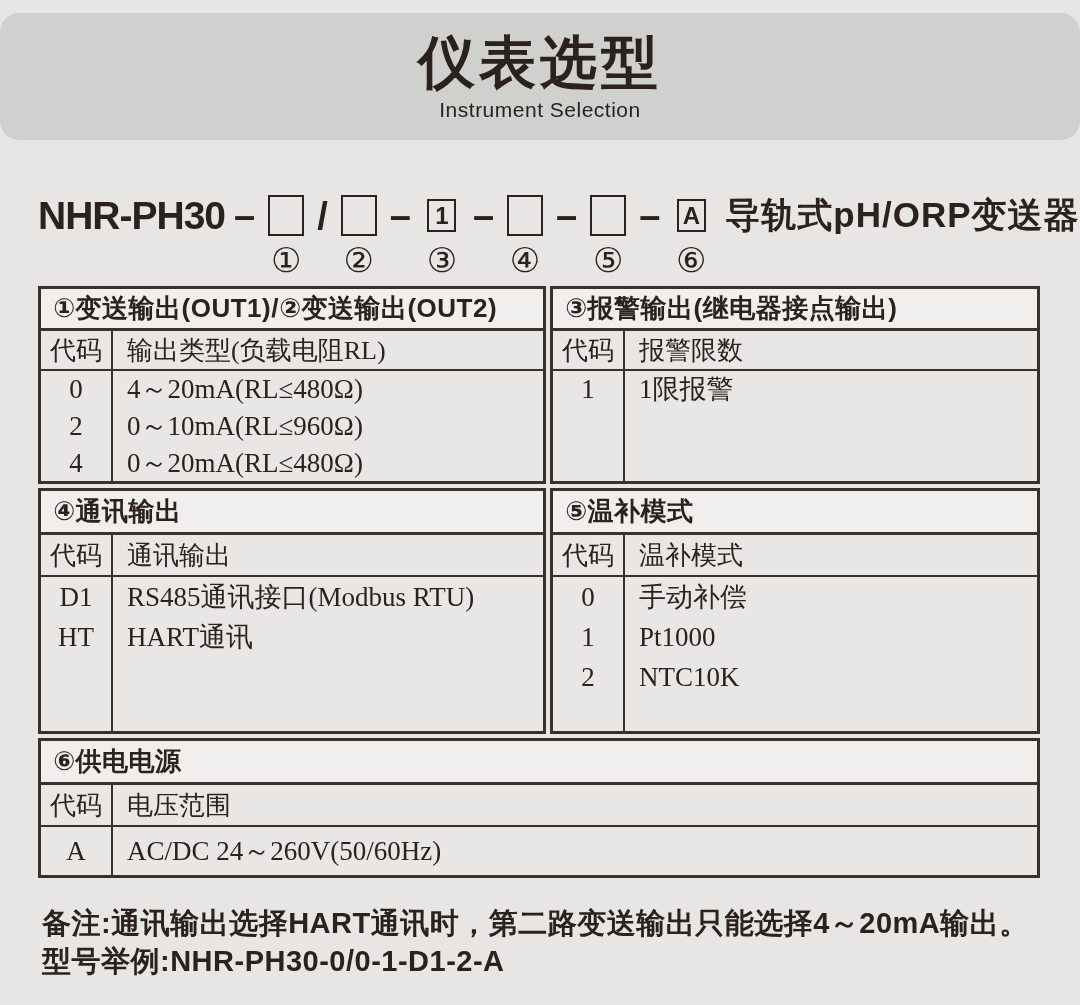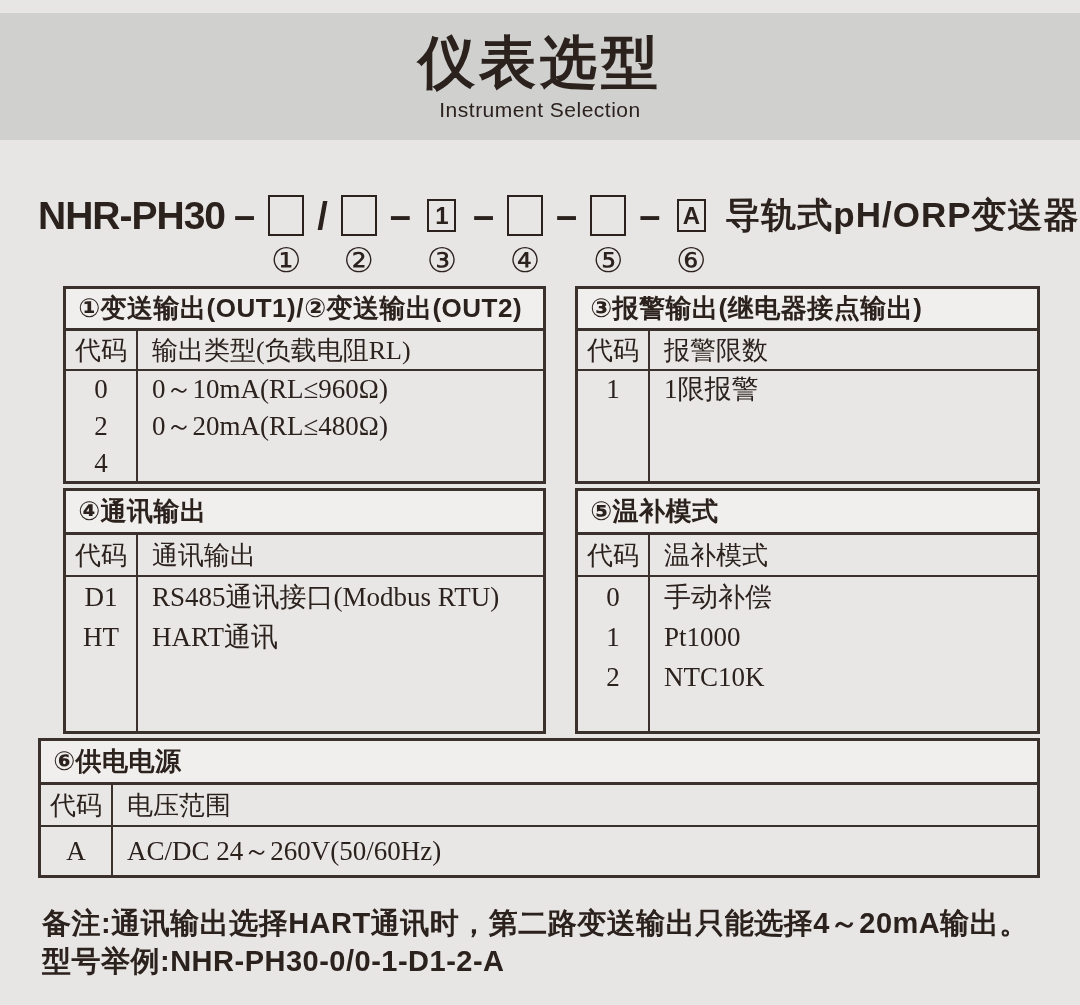--- a/index.html
+++ b/index.html
@@ -13,21 +13,21 @@
   *{margin:0;padding:0;box-sizing:border-box;}
   html,body{width:1080px;height:1005px;overflow:hidden;}
   body{
     background:var(--pagebg);
     color:var(--ink);
     font-family:"Liberation Sans","DejaVu Sans",sans-serif;
   }
   .top-strip{height:13px;background:var(--pagebg);}
   .title-band{
     height:127px;background:var(--band);
-    display:flex;flex-direction:column;align-items:center;justify-content:center;
+    display:flex;flex-direction:column;align-items:center;justify-content:center;border-radius:19px;
   }
   .title-band h1{
     font-size:57px;font-weight:900;letter-spacing:4px;line-height:1.1;
   }
   .subtitle{font-size:21px;font-weight:500;margin-top:4px;letter-spacing:0.5px;}
 
   
   .model-wrap{margin:52px 0 0 38px;height:46px;}
   .model-line{display:flex;align-items:center;font-weight:700;white-space:nowrap;}
   .prefix{font-size:39px;letter-spacing:-1px;}
@@ -45,21 +45,21 @@
     position:absolute;top:50px;left:50%;transform:translateX(-50%);
     font-size:34px;font-weight:400;line-height:1;
   }
   .suffix{font-size:35px;margin-left:12px;letter-spacing:1px;}
 
   
   .tables{
     margin:48px 0 0 38px;width:1002px;
     display:grid;grid-template-columns:508px 490px;column-gap:4px;row-gap:4px;
   }
-  .half{display:flex;flex-direction:column;gap:4px;margin-left:25px;}
+  .half{display:flex;flex-direction:column;gap:4px;}
   .full{grid-column:1 / span 2;}
   .block{border:3px solid var(--bd);background:var(--cell);}
   .sec-title{
     background:var(--headbg);border-bottom:3px solid var(--bd);
     font-weight:800;font-size:26px;padding-left:12px;
     display:flex;align-items:center;letter-spacing:0.5px;
   }
   .grid-2{display:grid;grid-template-columns:72px 1fr;font-family:Liberation Serif, serif;}
   .code-col{border-right:2px solid var(--bd);text-align:center;}
   .colhead{border-bottom:2px solid var(--bd);font-size:26px;}
@@ -158,20 +158,21 @@
         <div class="code-col">代码</div>
         <div class="val-col">输出类型(负载电阻RL)</div>
       </div>
       <div class="grid-2 data">
         <div class="code-col">
             <div class="dline">0</div>
             <div class="dline">2</div>
             <div class="dline">4</div>
           </div>
         <div class="val-col">
+            <div class="dline">4～20mA(RL≤480Ω)</div>
             <div class="dline">0～10mA(RL≤960Ω)</div>
             <div class="dline">0～20mA(RL≤480Ω)</div>
           </div>
       </div>
     </div>
 
     <div class="block blockB">
       <div class="sec-title">④通讯输出</div>
       <div class="grid-2 colhead">
         <div class="code-col">代码</div>

